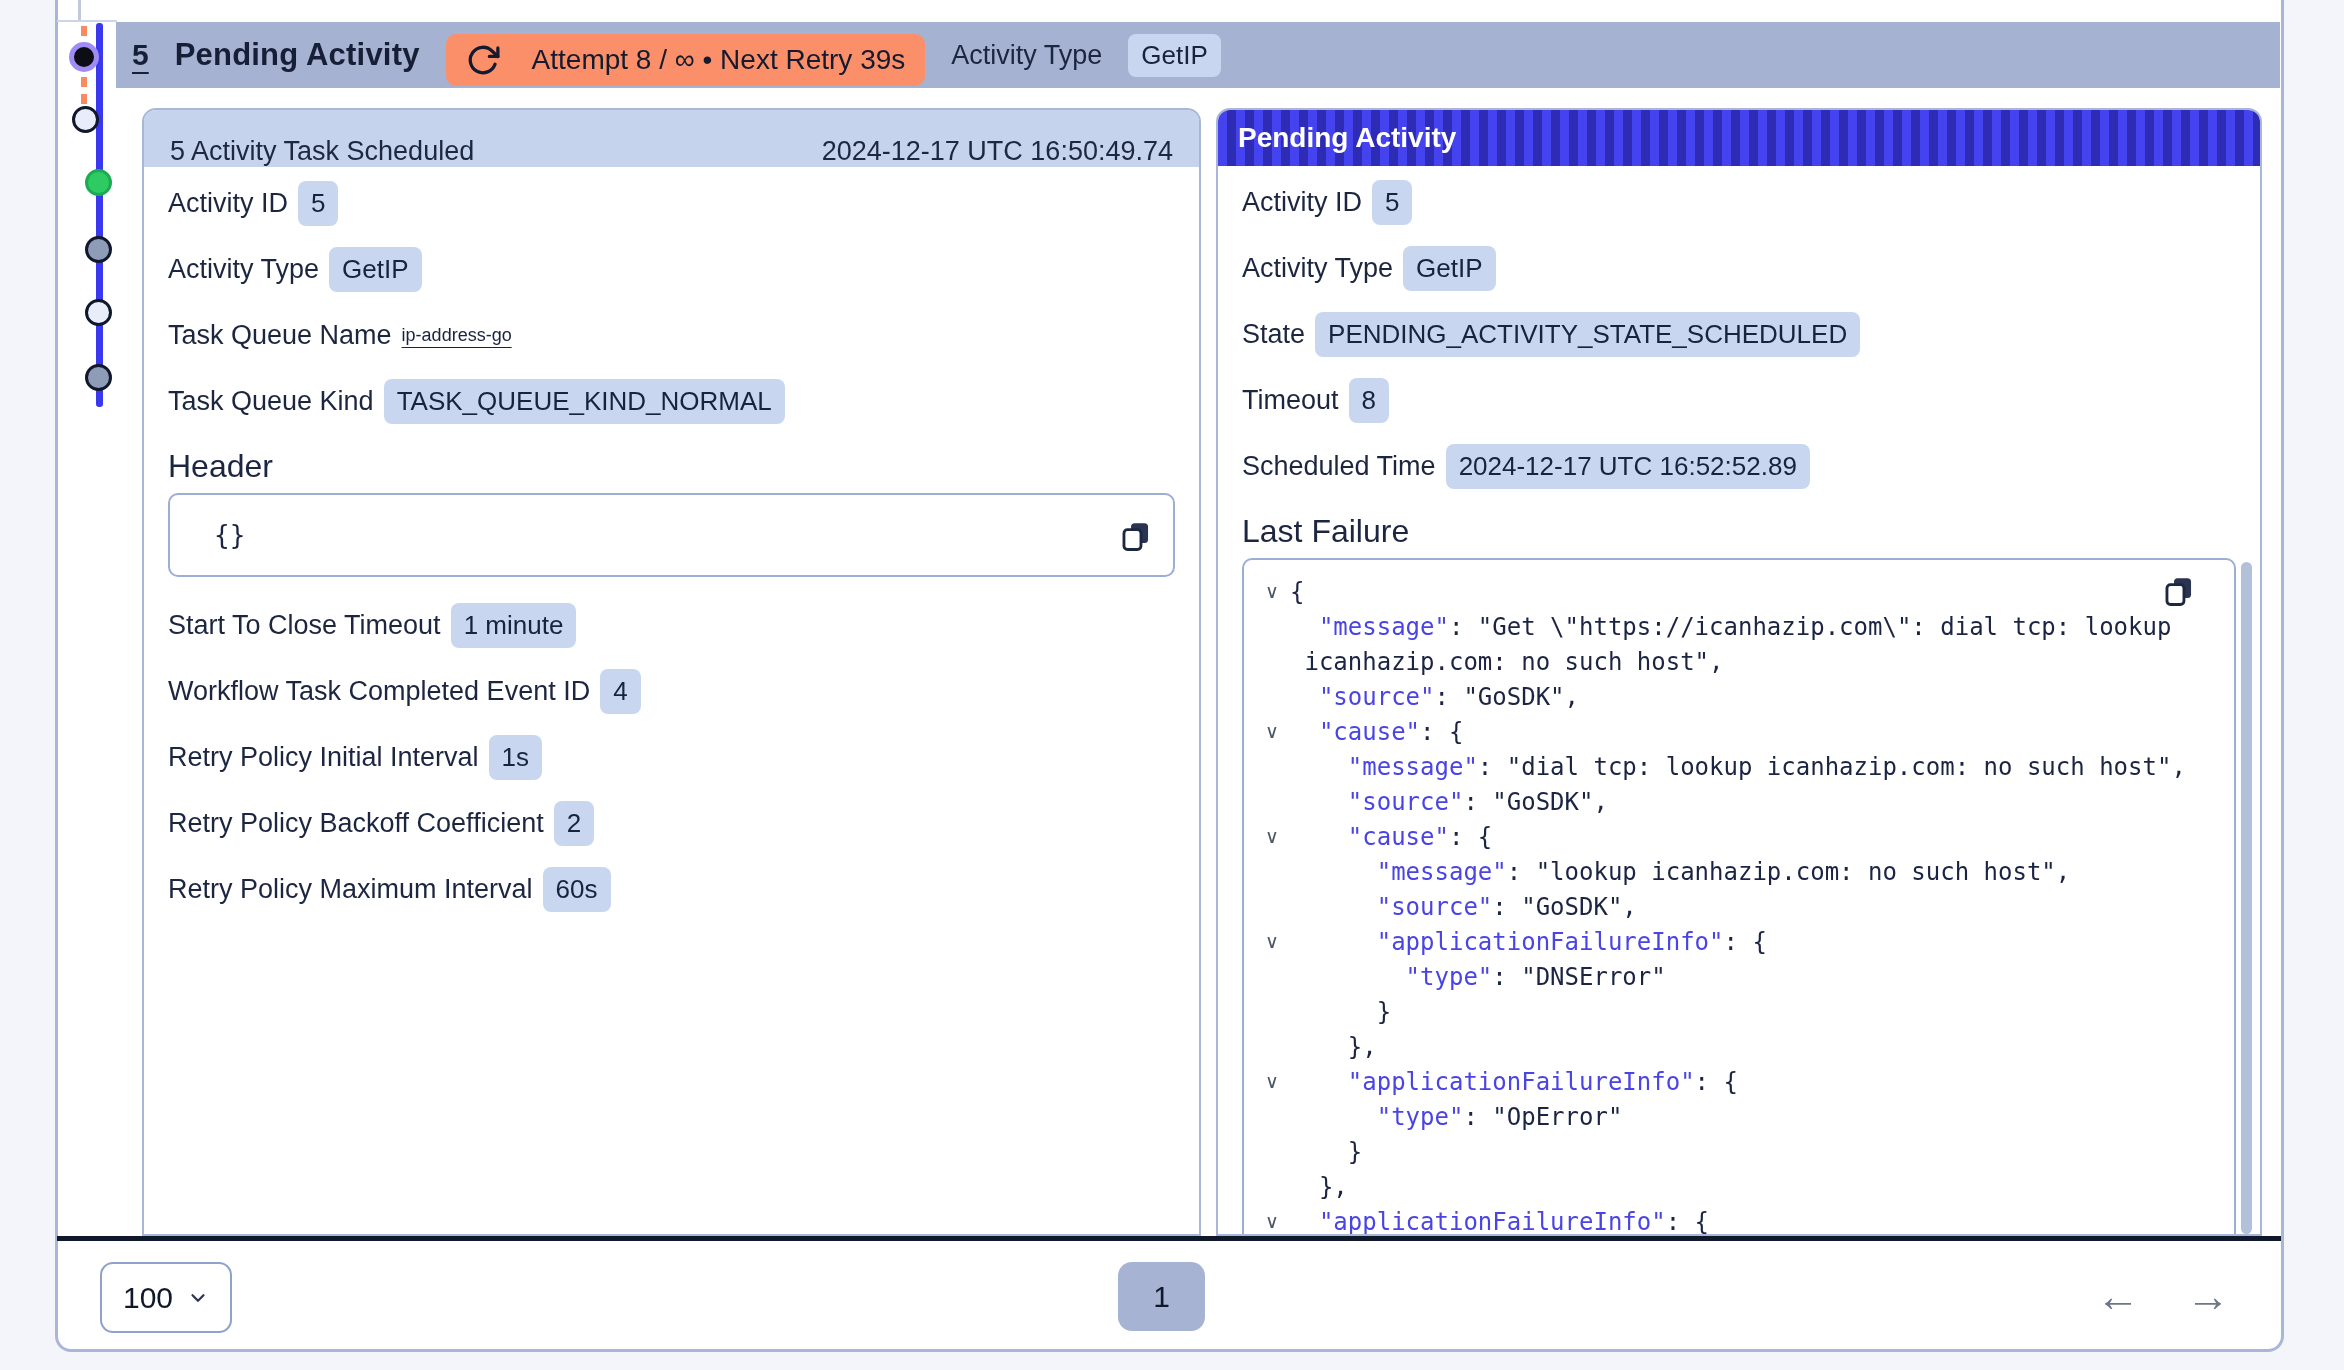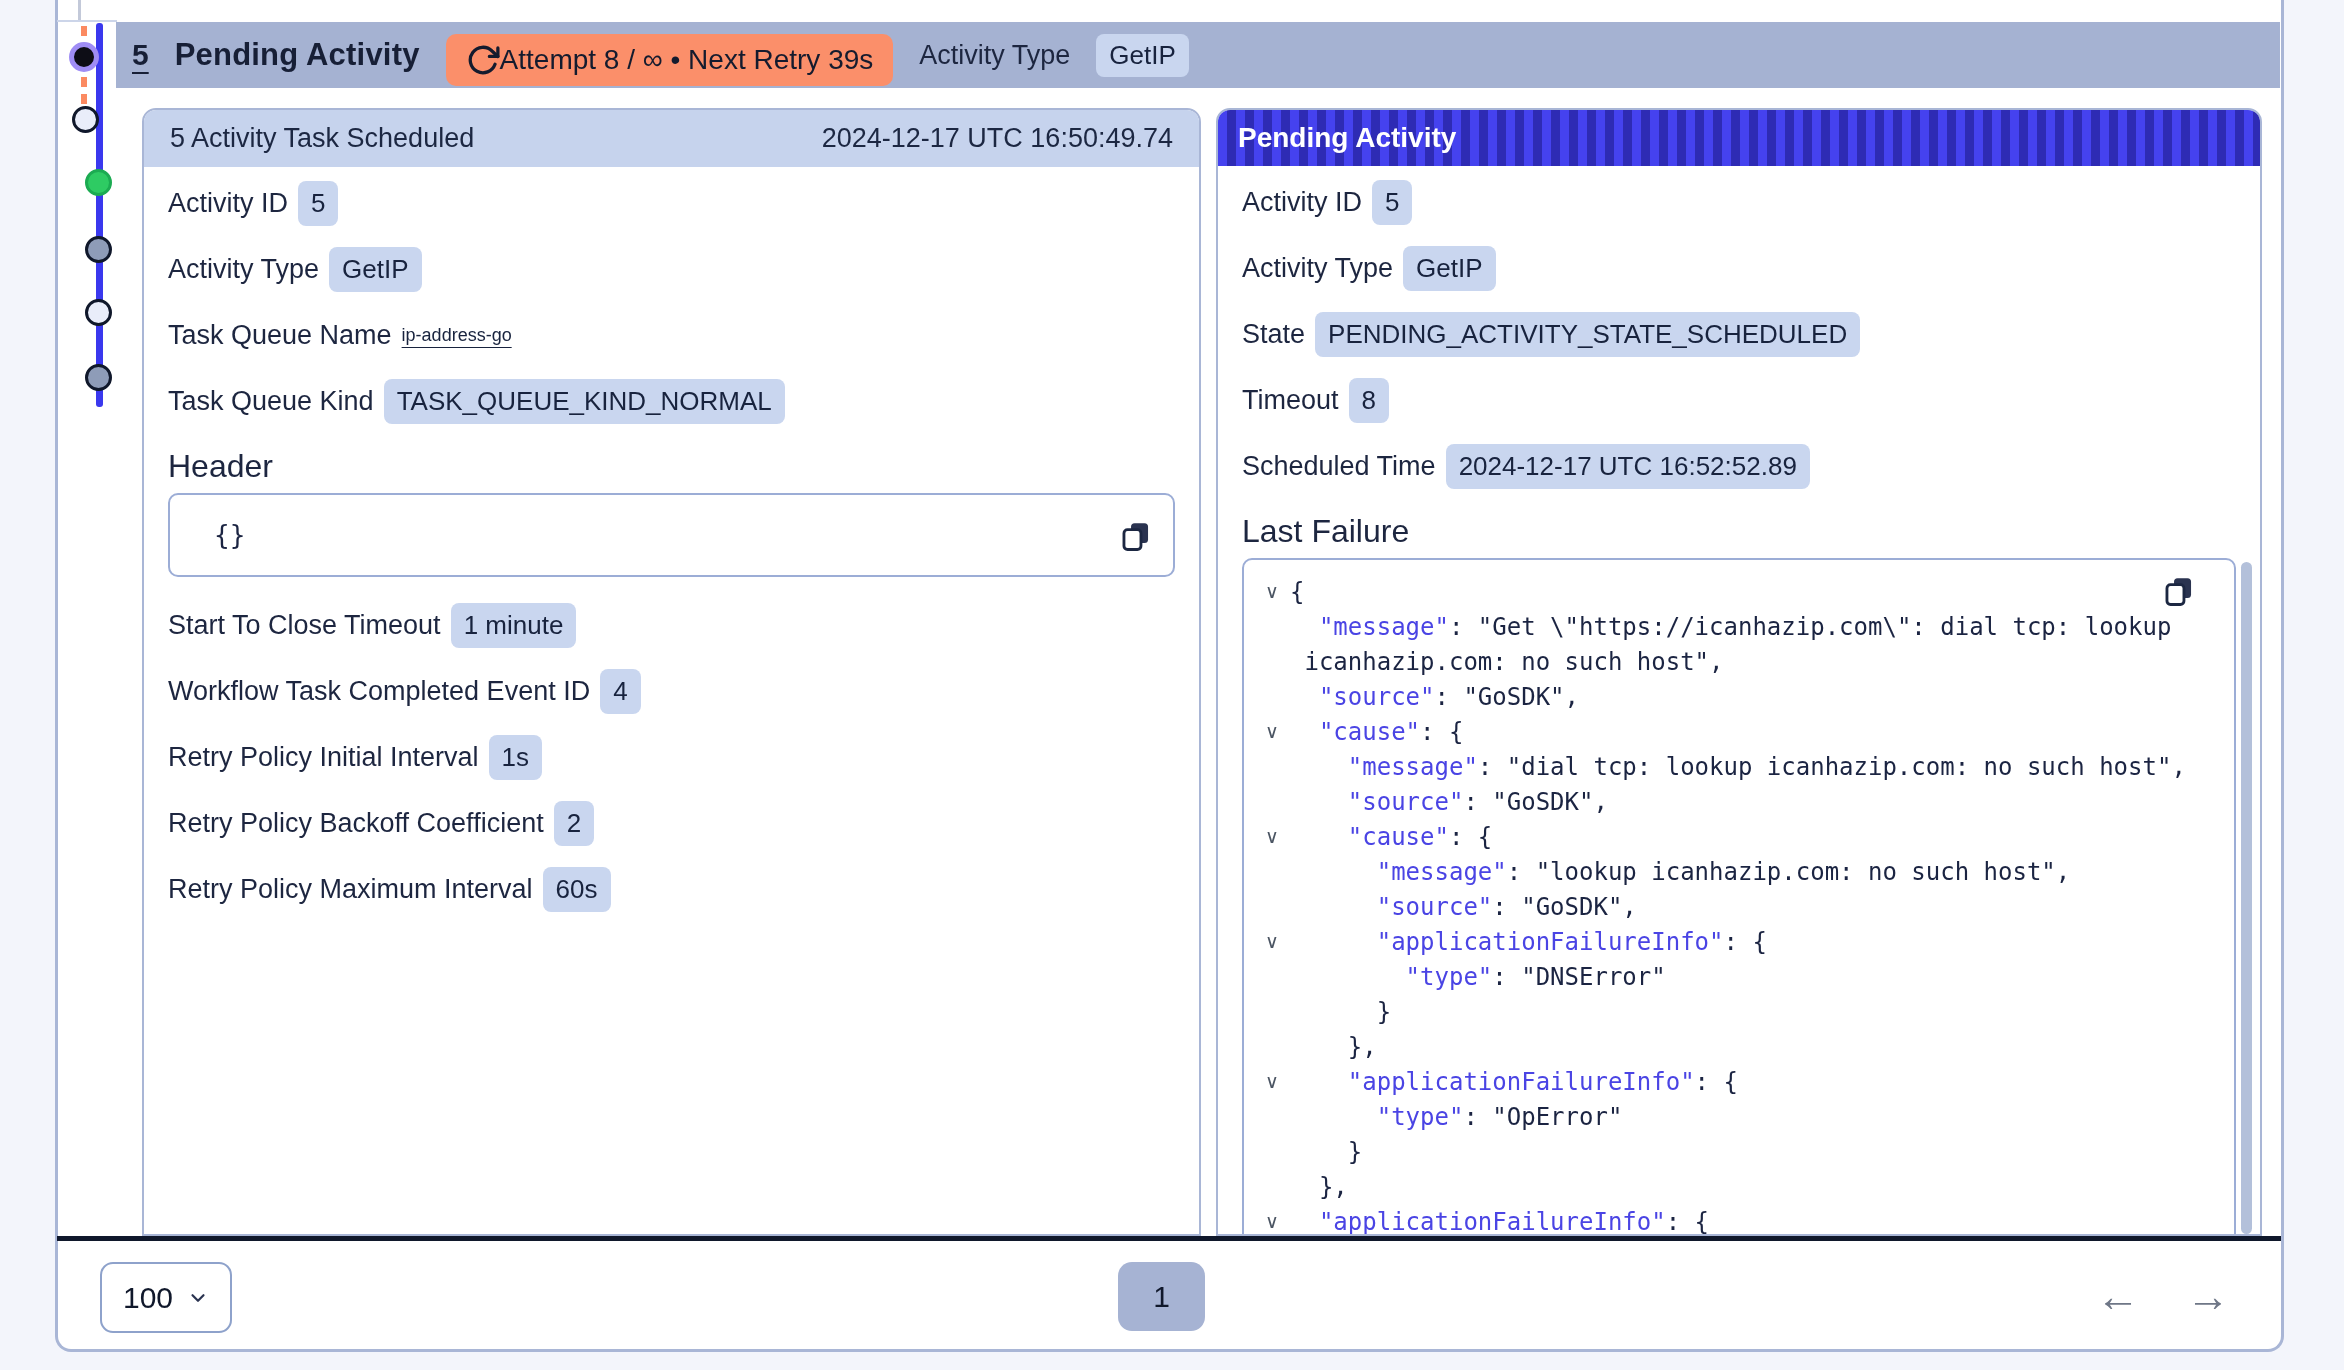--- a/index.html
+++ b/index.html
@@ -19,42 +19,42 @@
 
   .row-sep{position:absolute;left:57px;top:20px;width:60px;height:2px;background:#ccd5e9;}
   .prev-row-line{position:absolute;left:78px;top:0;width:3px;height:20px;background:#c3c9d9;}
 
   
   .header-row{position:absolute;left:116px;top:22px;width:2164px;height:66px;background:var(--headerBar);
     display:flex;align-items:center;gap:26px;padding-left:16px;}
   .event-id{font-size:30px;font-weight:600;text-decoration:underline;text-underline-offset:7px;text-decoration-thickness:2px;}
   .event-title{font-size:31px;font-weight:700;letter-spacing:.2px;}
   .retry-badge{background:var(--orangeBadge);border-radius:10px;height:52px;display:flex;align-items:center;
-    gap:0;padding:0 20px;font-size:28px;color:#141b2e;margin-top:9px;}
+    gap:32px;padding:0 20px;font-size:28px;color:#141b2e;margin-top:9px;}
   .retry-badge svg{flex:0 0 auto;}
   .atype-label{font-size:27px;color:#1d2640;}
   .badge{background:var(--badgeBg);border-radius:8px;padding:6px 13px;font-size:26px;color:#18233e;display:inline-block;}
 
   
   .timeline-line{position:absolute;left:96px;top:23px;width:7px;height:384px;background:var(--timelineBlue);border-radius:3px;}
   .timeline-dashed{position:absolute;left:81px;top:26px;width:6px;height:94px;
     background:repeating-linear-gradient(180deg,var(--dashedOrange) 0 10px,transparent 10px 17px);}
   .sel-marker{position:absolute;left:69px;top:42px;width:30px;height:30px;border-radius:50%;
     background:#0d0d16;border:5px solid #9f8df5;}
   .tdot{position:absolute;width:27px;height:27px;border-radius:50%;border:3px solid #10182b;}
   .tdot.light{background:var(--lightDot);}
   .tdot.slate{background:var(--slateDot);}
   .tdot.green{background:var(--greenDot);border-color:#1cab52;}
 
   
   .card{position:absolute;top:108px;background:#fff;border:2px solid var(--containerBorder);
     border-radius:14px 14px 0 0;overflow:hidden;}
   .event-card{left:142px;width:1059px;height:1128px;}
   .pending-card{left:1216px;width:1046px;height:1128px;}
-  .event-card-header{height:57px;background:var(--cardHeaderBg);display:flex;align-items:center;
+  .event-card-header{height:57px;background:var(--cardHeaderBg);display:flex;align-items:flex-end;
     justify-content:space-between;padding:0 26px;font-size:27px;color:#1c2742;}
   .event-card-title{font-weight:500;}
   .pending-card-header{height:56px;background:repeating-linear-gradient(90deg,var(--stripeA) 0 9px,var(--stripeB) 9px 18px);
     display:flex;align-items:center;padding:0 20px;}
   .pending-card-title{color:#fff;font-size:28px;font-weight:600;}
   .card-body{padding:14px 24px 0 24px;}
   .field-row{display:flex;align-items:center;gap:10px;height:44px;margin-bottom:22px;}
   .field-label{font-size:27px;color:#1d2640;white-space:nowrap;}
   .field-badge{background:var(--badgeBg);border-radius:8px;padding:7px 13px;font-size:26px;color:#18233e;white-space:nowrap;}
   .field-link{font-size:18px;color:#18233e;text-decoration:underline;text-underline-offset:6px;cursor:pointer;white-space:nowrap;}

